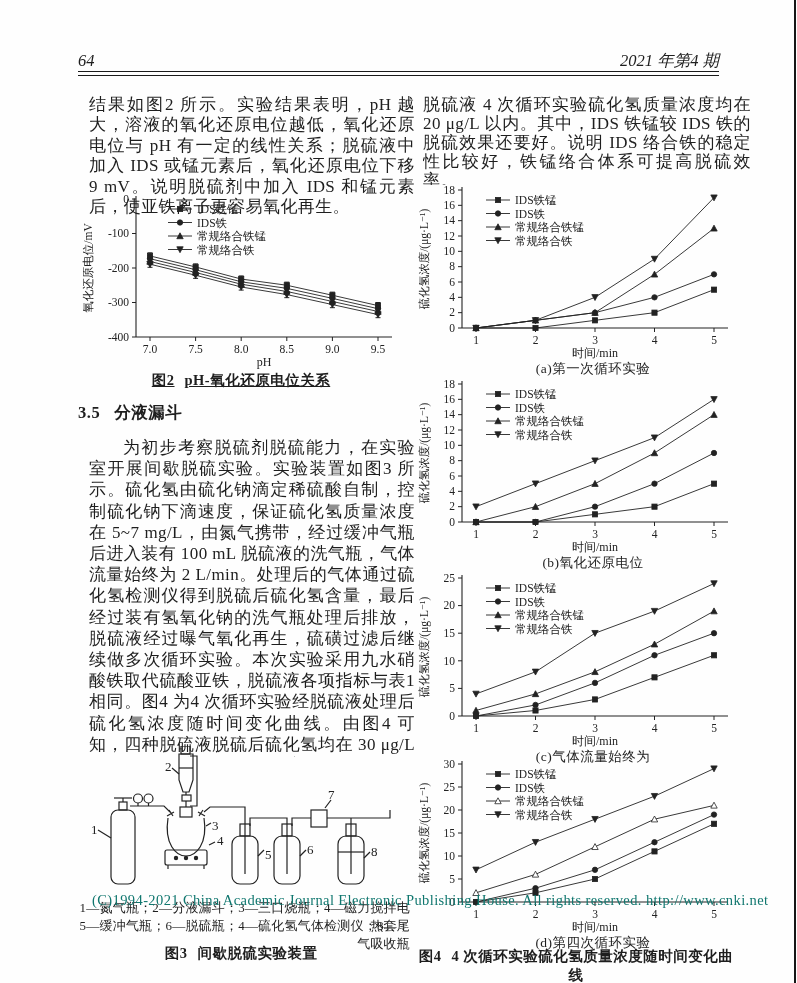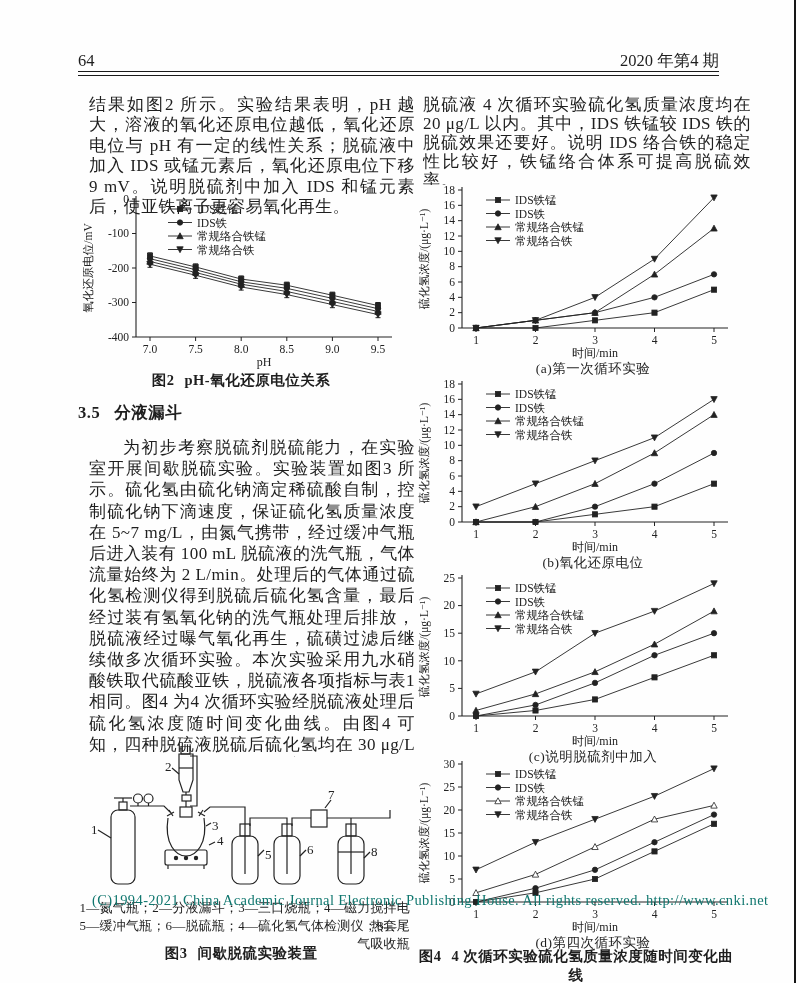--- a/index.html
+++ b/index.html
@@ -1,21 +1,21 @@
 <!DOCTYPE html>
 <html><head>
 <meta charset="utf-8">
 <style>
   html,body{margin:0;padding:0;background:#e9e9e9;}
   .page{position:relative;width:797px;height:983px;background:#fefefe;overflow:hidden;
         font-family:"Liberation Serif","DejaVu Serif",serif;color:#1e1e1e;}
   .edge-line{position:absolute;top:0;bottom:0;right:1px;width:2px;background:#161616;}
   
   .header{position:absolute;left:78px;top:50px;width:641px;display:flex;
-          justify-content:space-between;align-items:baseline;font-size:16.5px;}
+          justify-content:space-between;align-items:baseline;font-size:16.5px;font-style:italic;}
   .header .jtitle{letter-spacing:3px;}
   .hrule{position:absolute;left:78px;top:71px;width:641px;height:3px;
          border-top:1.6px solid #1a1a1a;border-bottom:1px solid #1a1a1a;}
   
   .col{position:absolute;}
   .para{font-size:17px;line-height:21px;text-align:justify;letter-spacing:0.4px;
         margin:11px;overflow:hidden;}
   .indent{text-indent:2em;}
   .sec-head{position:absolute;font-size:16.5px;font-weight:600;margin:0;letter-spacing:0.5px;}
   .sec-head .sp{display:inline-block;width:14px;}
@@ -31,21 +31,21 @@
 </head>
 <body>
 
 <div class="page">
 
   <div class="watermark">(C)1994-2021 China Academic Journal Electronic Publishing House. All rights reserved.    http://www.cnki.net</div>
   <div class="edge-line"></div>
 
   <div class="header">
     <span>64</span>
-    <span>2020 年第4 期</span>
+    <span>2021 年第4 期</span>
   </div>
   <div class="hrule"></div>
 
   <div class="col" style="left:78px;top:0;width:326px;">
 
     <p class="para" style="position:absolute;left:0;top:84px;width:326px;height:122px;line-height:20.4px;">结果如图2 所示。实验结果表明，pH 越大，溶液的氧化还原电位越低，氧化还原电位与 pH 有一定的线性关系；脱硫液中加入 IDS 或锰元素后，氧化还原电位下移 9 mV。说明脱硫剂中加入 IDS 和锰元素后，使亚铁离子更容易氧化再生。</p>
 
     <div class="chart" style="position:absolute;left:2px;top:193px;">
         <svg width="320" height="176" viewBox="0 0 320 176" font-family="Liberation Serif,DejaVu Serif,serif">
           <line x1="56" y1="3" x2="56" y2="144" stroke="#222" stroke-width="1.1"></line>
@@ -181,21 +181,21 @@
           <circle cx="100" cy="29.5" r="2.7" fill="#222" stroke="#222" stroke-width="0.8"></circle>
           <text x="117" y="33.5" font-size="11.5" fill="#222">IDS铁</text>
           <line x1="88" y1="43" x2="112" y2="43" stroke="#222" stroke-width="0.9"></line>
           <path d="M100 39.8 L103.2 45.72 L96.8 45.72 Z" fill="#222" stroke="#222" stroke-width="0.8"></path>
           <text x="117" y="47" font-size="11.5" fill="#222">常规络合铁锰</text>
           <line x1="88" y1="56.5" x2="112" y2="56.5" stroke="#222" stroke-width="0.9"></line>
           <path d="M100 59.7 L103.2 53.78 L96.8 53.78 Z" fill="#222" stroke="#222" stroke-width="0.8"></path>
           <text x="117" y="60.5" font-size="11.5" fill="#222">常规络合铁</text>
         </svg>
       </div>
-    <div class="caption" style="position:absolute;left:0;top:371px;width:326px;">
+    <div class="caption" style="position:absolute;left:0;top:371px;width:326px;text-decoration:underline;">
       <span class="cl">图2</span><span>pH-氧化还原电位关系</span>
     </div>
 
     <h3 class="sec-head" style="left:0;top:402px;">
       <span>3.5</span><span class="sp"></span><span>分液漏斗</span>
     </h3>
 
     <p class="para indent" style="position:absolute;left:0;top:426px;width:326px;height:320px;line-height:21.2px;">为初步考察脱硫剂脱硫能力，在实验室开展间歇脱硫实验。实验装置如图3 所示。硫化氢由硫化钠滴定稀硫酸自制，控制硫化钠下滴速度，保证硫化氢质量浓度在 5~7 mg/L，由氮气携带，经过缓冲气瓶后进入装有 100 mL 脱硫液的洗气瓶，气体流量始终为 2 L/min。处理后的气体通过硫化氢检测仪得到脱硫后硫化氢含量，最后经过装有氢氧化钠的洗气瓶处理后排放，脱硫液经过曝气氧化再生，硫磺过滤后继续做多次循环实验。本次实验采用九水硝酸铁取代硫酸亚铁，脱硫液各项指标与表1 相同。图4 为4 次循环实验经脱硫液处理后硫化氢浓度随时间变化曲线。由图4 可知，四种脱硫液脱硫后硫化氢均在 30 μg/L 以内，气体硫化氢质量浓度在 5~7 mg/L，其脱硫效率均在 99% 以上，IDS 铁锰与 IDS 铁两种</p>
 
     <div class="chart" style="position:absolute;left:0;top:746px;">
@@ -504,21 +504,21 @@
             <circle cx="82" cy="29.5" r="2.7" fill="#222" stroke="#222" stroke-width="0.8"></circle>
             <text x="99" y="33.5" font-size="11.5" fill="#222">IDS铁</text>
             <line x1="70" y1="43" x2="94" y2="43" stroke="#222" stroke-width="0.9"></line>
             <path d="M82 39.8 L85.2 45.72 L78.8 45.72 Z" fill="#222" stroke="#222" stroke-width="0.8"></path>
             <text x="99" y="47" font-size="11.5" fill="#222">常规络合铁锰</text>
             <line x1="70" y1="56.5" x2="94" y2="56.5" stroke="#222" stroke-width="0.9"></line>
             <path d="M82 59.7 L85.2 53.78 L78.8 53.78 Z" fill="#222" stroke="#222" stroke-width="0.8"></path>
             <text x="99" y="60.5" font-size="11.5" fill="#222">常规络合铁</text>
           </svg>
         </div>
-      <div class="subcap">(c)说明脱硫剂中加入</div>
+      <div class="subcap">(c)气体流量始终为</div>
     </div>
 
     <div style="position:absolute;left:4px;top:758px;">
       <div class="chart">
           <svg width="320" height="176" viewBox="0 0 320 176" font-family="Liberation Serif,DejaVu Serif,serif">
             <line x1="46" y1="3" x2="46" y2="144" stroke="#222" stroke-width="1.1"></line>
             <line x1="46" y1="144" x2="312" y2="144" stroke="#222" stroke-width="1.1"></line>
             <line x1="42" y1="144" x2="46" y2="144" stroke="#222"></line>
             <text x="39" y="147.8" text-anchor="end" font-size="11.5" fill="#222">0</text>
             <line x1="42" y1="121" x2="46" y2="121" stroke="#222"></line>

